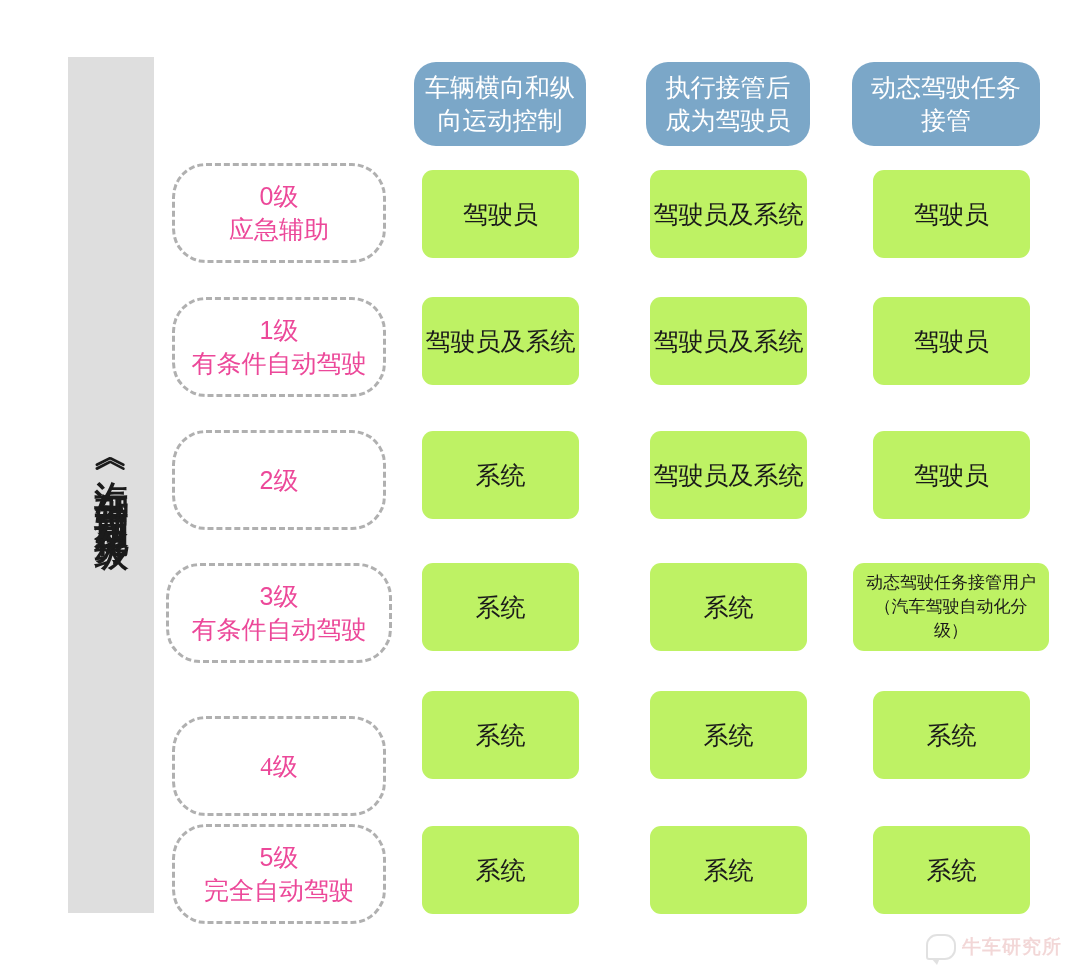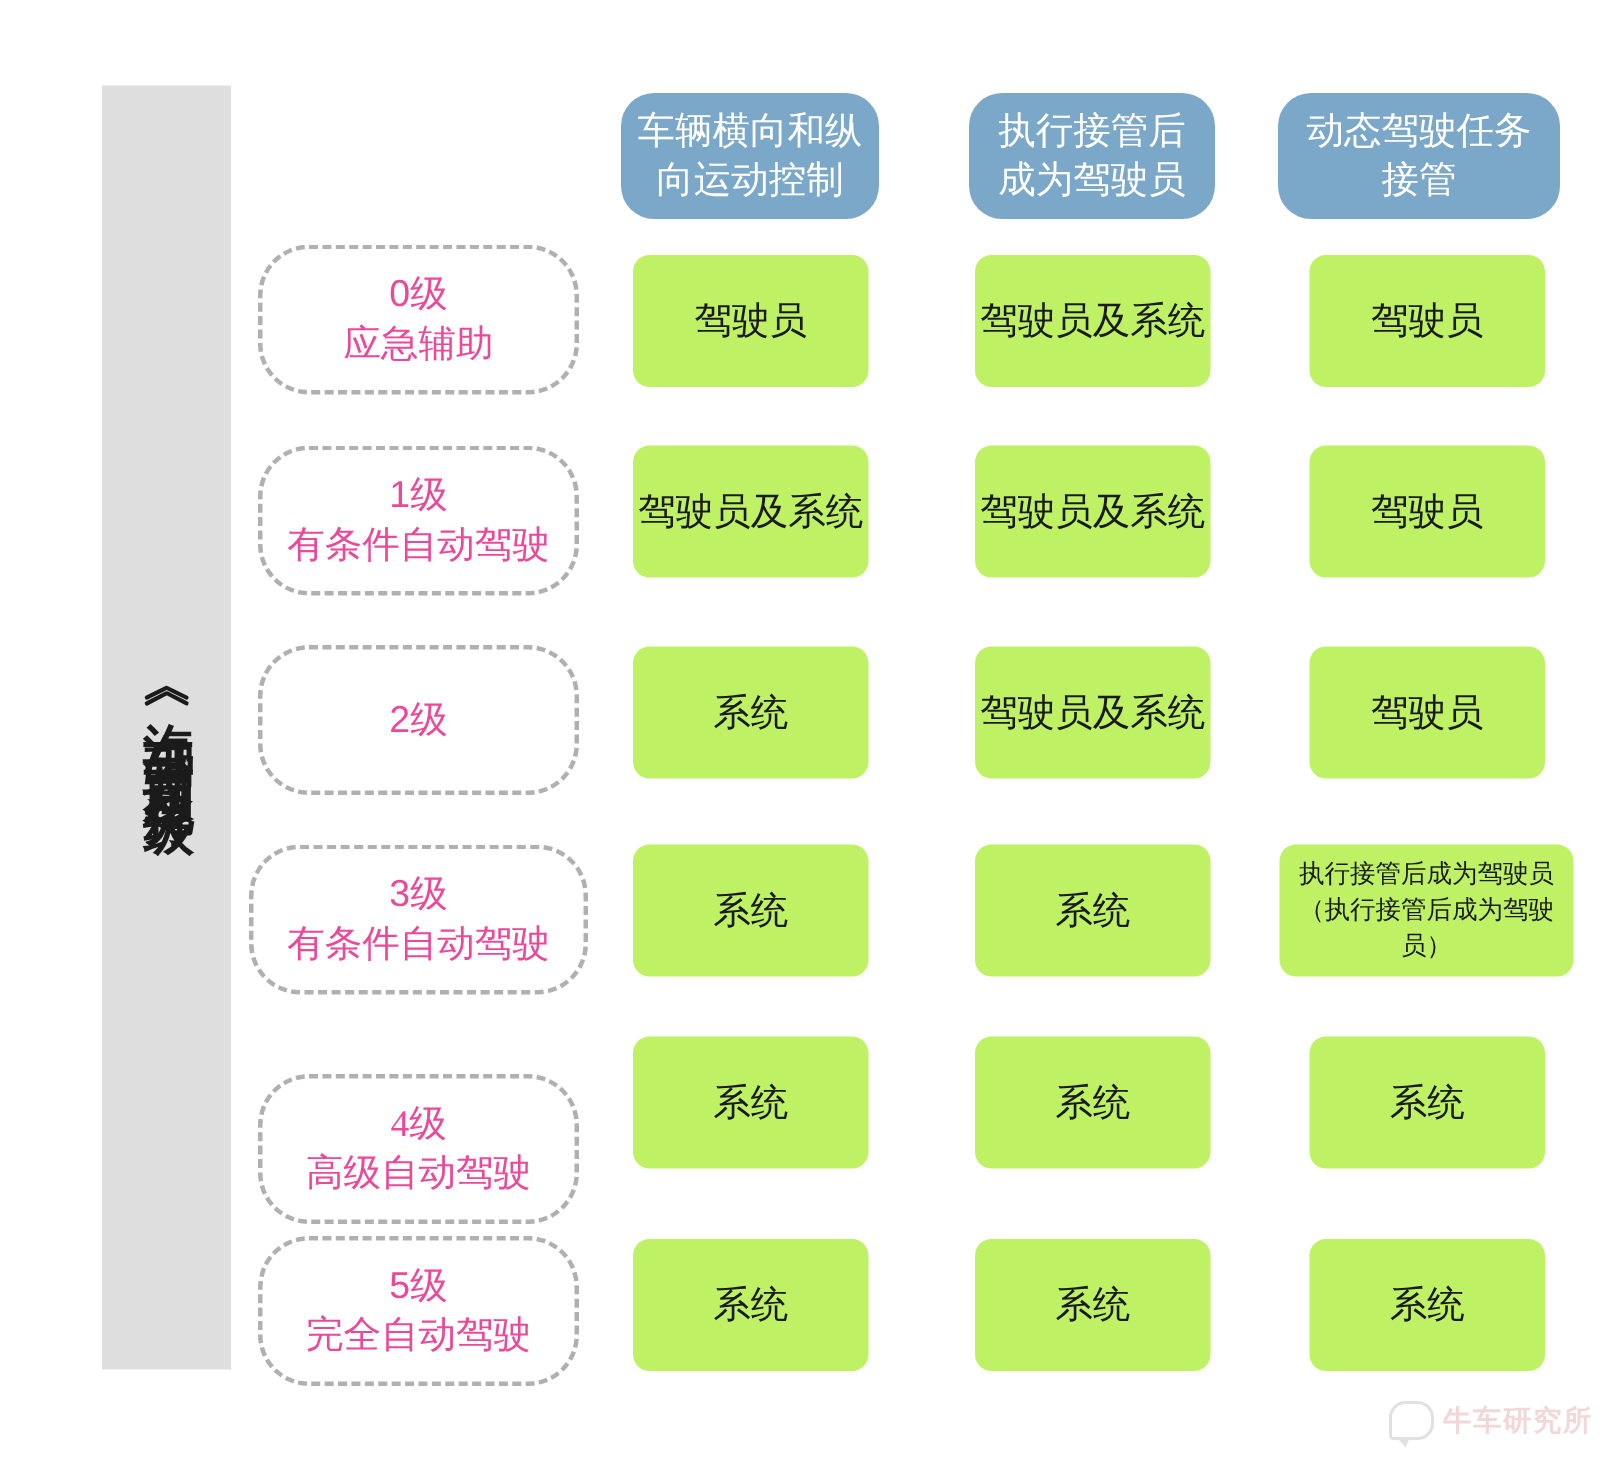--- a/index.html
+++ b/index.html
@@ -166,25 +166,24 @@
 <div class="cell" style="left:422px; top:431px; width:157px; height:88px;">系统</div>
 <div class="cell" style="left:650px; top:431px; width:157px; height:88px;">驾驶员及系统</div>
 <div class="cell" style="left:873px; top:431px; width:157px; height:88px;">驾驶员</div>
 
 <div class="level-box" style="left:166px; top:563px; width:226px; height:100px;">
   <span class="lv-num">3级</span>
   <span class="lv-name">有条件自动驾驶</span>
 </div>
 <div class="cell" style="left:422px; top:563px; width:157px; height:88px;">系统</div>
 <div class="cell" style="left:650px; top:563px; width:157px; height:88px;">系统</div>
-<div class="cell multiline" style="left:853px; top:563px; width:196px; height:88px;">执行接管后成为驾驶员（执行接管后成为驾驶员）</div>
+<div class="cell multiline" style="left:853px; top:563px; width:196px; height:88px;">动态驾驶任务接管用户（汽车驾驶自动化分级）</div>
 
 <div class="level-box" style="left:172px; top:716px; height:100px;font-family:Liberation Serif, serif;">
   <span class="lv-num">4级</span>
-  <span class="lv-name">高级自动驾驶</span>
 </div>
 <div class="cell" style="left:422px; top:691px; width:157px; height:88px;">系统</div>
 <div class="cell" style="left:650px; top:691px; width:157px; height:88px;">系统</div>
 <div class="cell" style="left:873px; top:691px; width:157px; height:88px;">系统</div>
 
 <div class="level-box" style="left:172px; top:824px; height:100px;">
   <span class="lv-num">5级</span>
   <span class="lv-name">完全自动驾驶</span>
 </div>
 <div class="cell" style="left:422px; top:826px; width:157px; height:88px;">系统</div>

